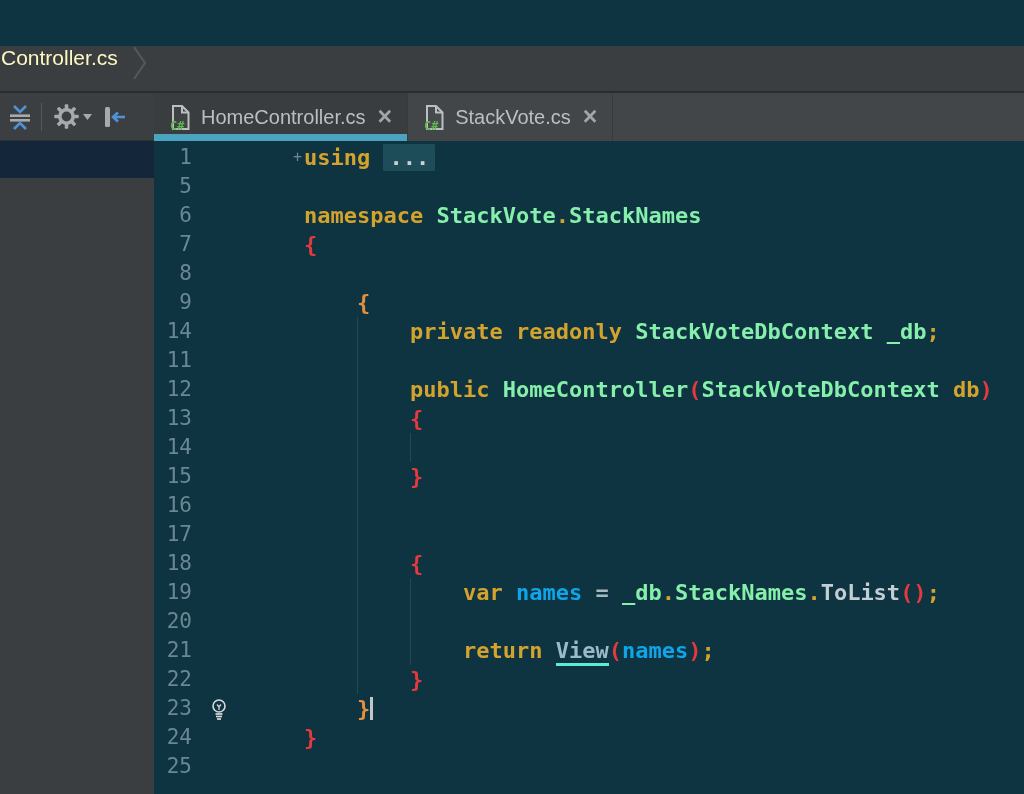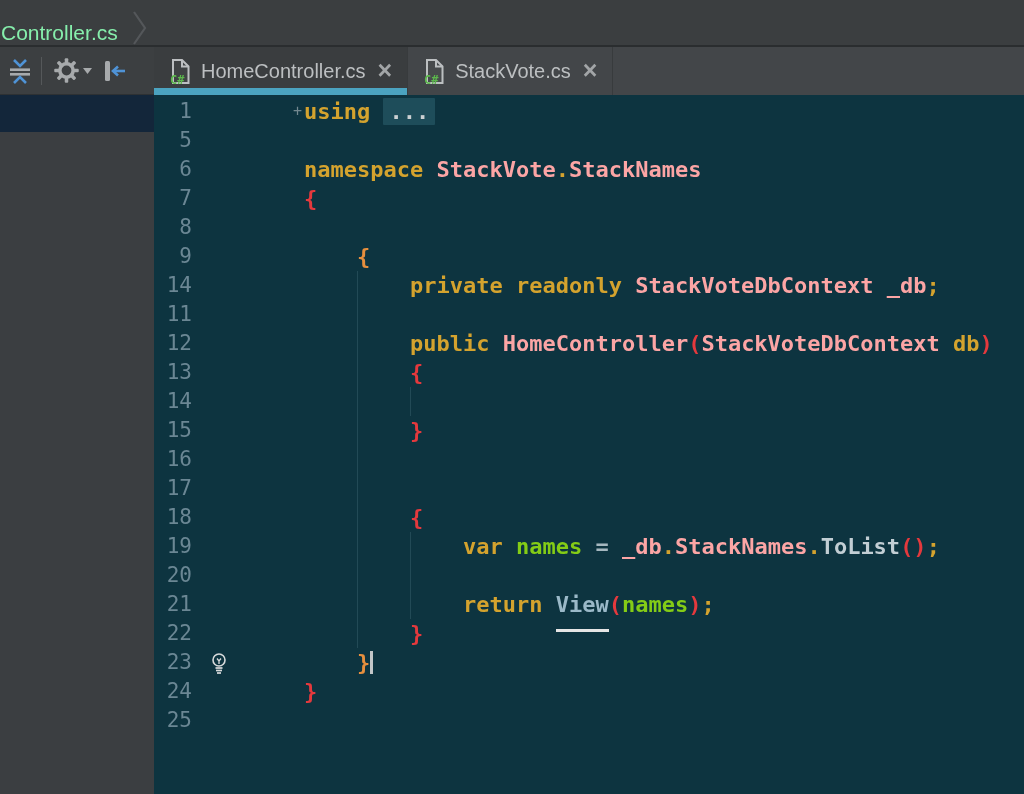--- a/index.html
+++ b/index.html
@@ -5,21 +5,21 @@
   html,body{margin:0;padding:0;}
   body{
     width:1024px;height:794px;overflow:hidden;
     background:#0d3440;
     font-family:"Liberation Sans",sans-serif;
     -webkit-font-smoothing:antialiased;
   }
   
   .topbar{
     height:45px;background:#3b3e40;border-bottom:2px solid #2a2d2f;
-    display:flex;align-items:flex-end;color:#86efac;font-size:21px;
+    display:flex;align-items:flex-start;color:#fef9c3;font-size:21px;margin-top:46px;
   }
   .crumb{margin-left:1px;}
   .chev{margin-left:14px;display:flex;align-items:center;}
   
   .row2{height:48px;display:flex;}
   .paneltb{
     width:154px;background:#3c3f41;display:flex;align-items:center;
     border-bottom:1px solid #2e3133;box-sizing:border-box;flex:none;
   }
   .tbicon{display:flex;align-items:center;justify-content:center;}
@@ -47,27 +47,27 @@
   .row{display:flex;height:29px;line-height:29px;}
   .num{
     width:38px;text-align:right;color:#6b8794;font-size:21px;flex:none;
     font-family:"DejaVu Sans Mono",monospace;
   }
   .icell{width:112px;flex:none;position:relative;}
   .code{white-space:pre;font-size:22px;font-weight:bold;color:#a6b8c0;text-align:center;}
   .tk-pl{color:#a6b8c0;}
   .tk-kw{color:#d4a32e;}
   .tk-gold{color:#d4a32e;}
-  .tk-id{color:#fca5a5;}
+  .tk-id{color:#86efac;}
   .tk-meth{color:#c2ced4;}
-  .tk-var{color:#84cc16;}
+  .tk-var{color:#0ea5e9;}
   .tk-red{color:#e4393d;}
   .tk-match{color:#e68f3e;}
   .tk-op{color:#a6b8c0;}
-  .tk-ulink{color:#9bb9c8;border-bottom:3px solid #e5e5e5;padding-bottom:12px;}
+  .tk-ulink{color:#9bb9c8;border-bottom:3px solid #5eead4;padding-bottom:0px;}
   .tk-fold{background:#1e4d5a;color:#ccd1d3;padding:1px 6px;border-radius:1px;}
   .cursorbar{display:inline-block;width:3px;height:23px;background:#c2c6c8;vertical-align:-4px;}
   .plus{
     position:absolute;right:2px;top:0;color:#73888f;font-size:15px;
     font-weight:normal;line-height:29px;
   }
   .bulbwrap{position:absolute;left:17px;top:3px;}
   .guide{position:absolute;width:1px;background:rgba(150,190,205,0.16);}
 </style>
 </head>

